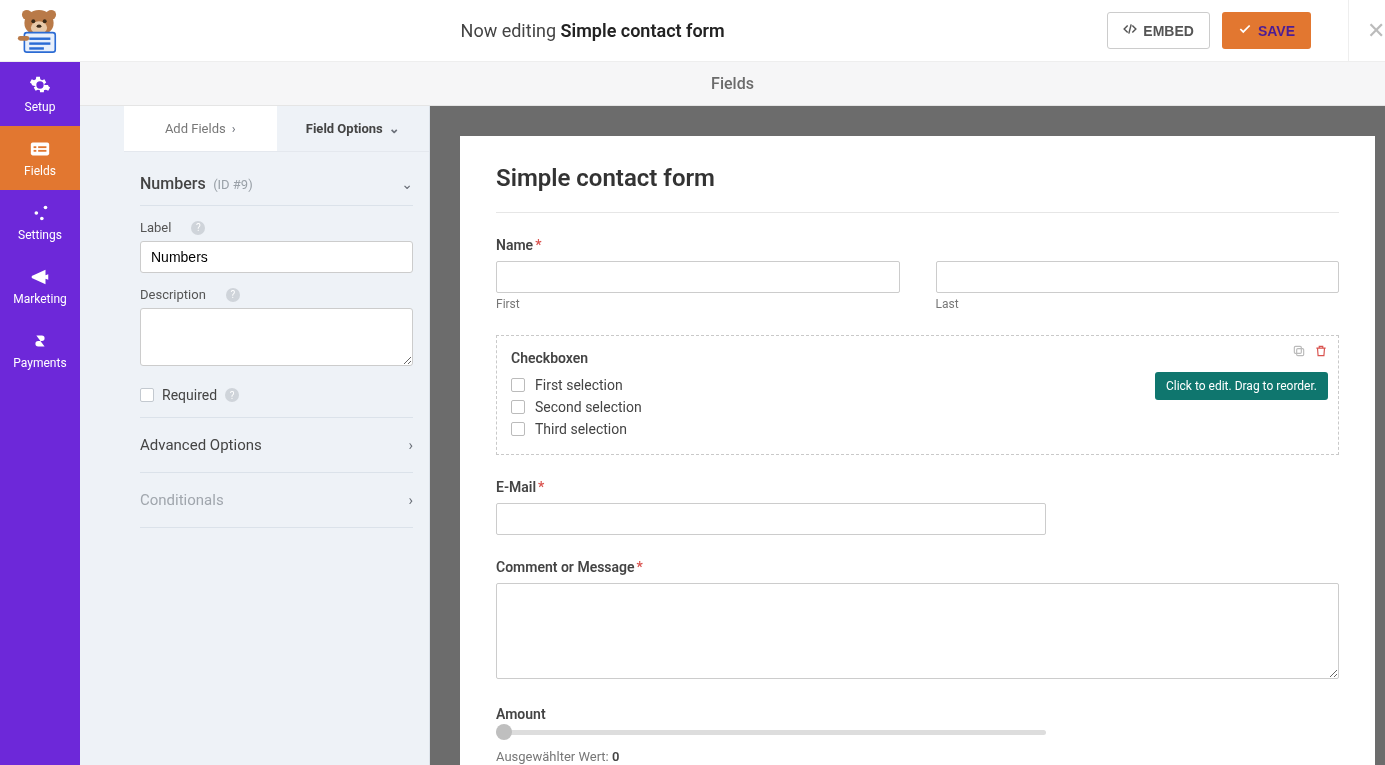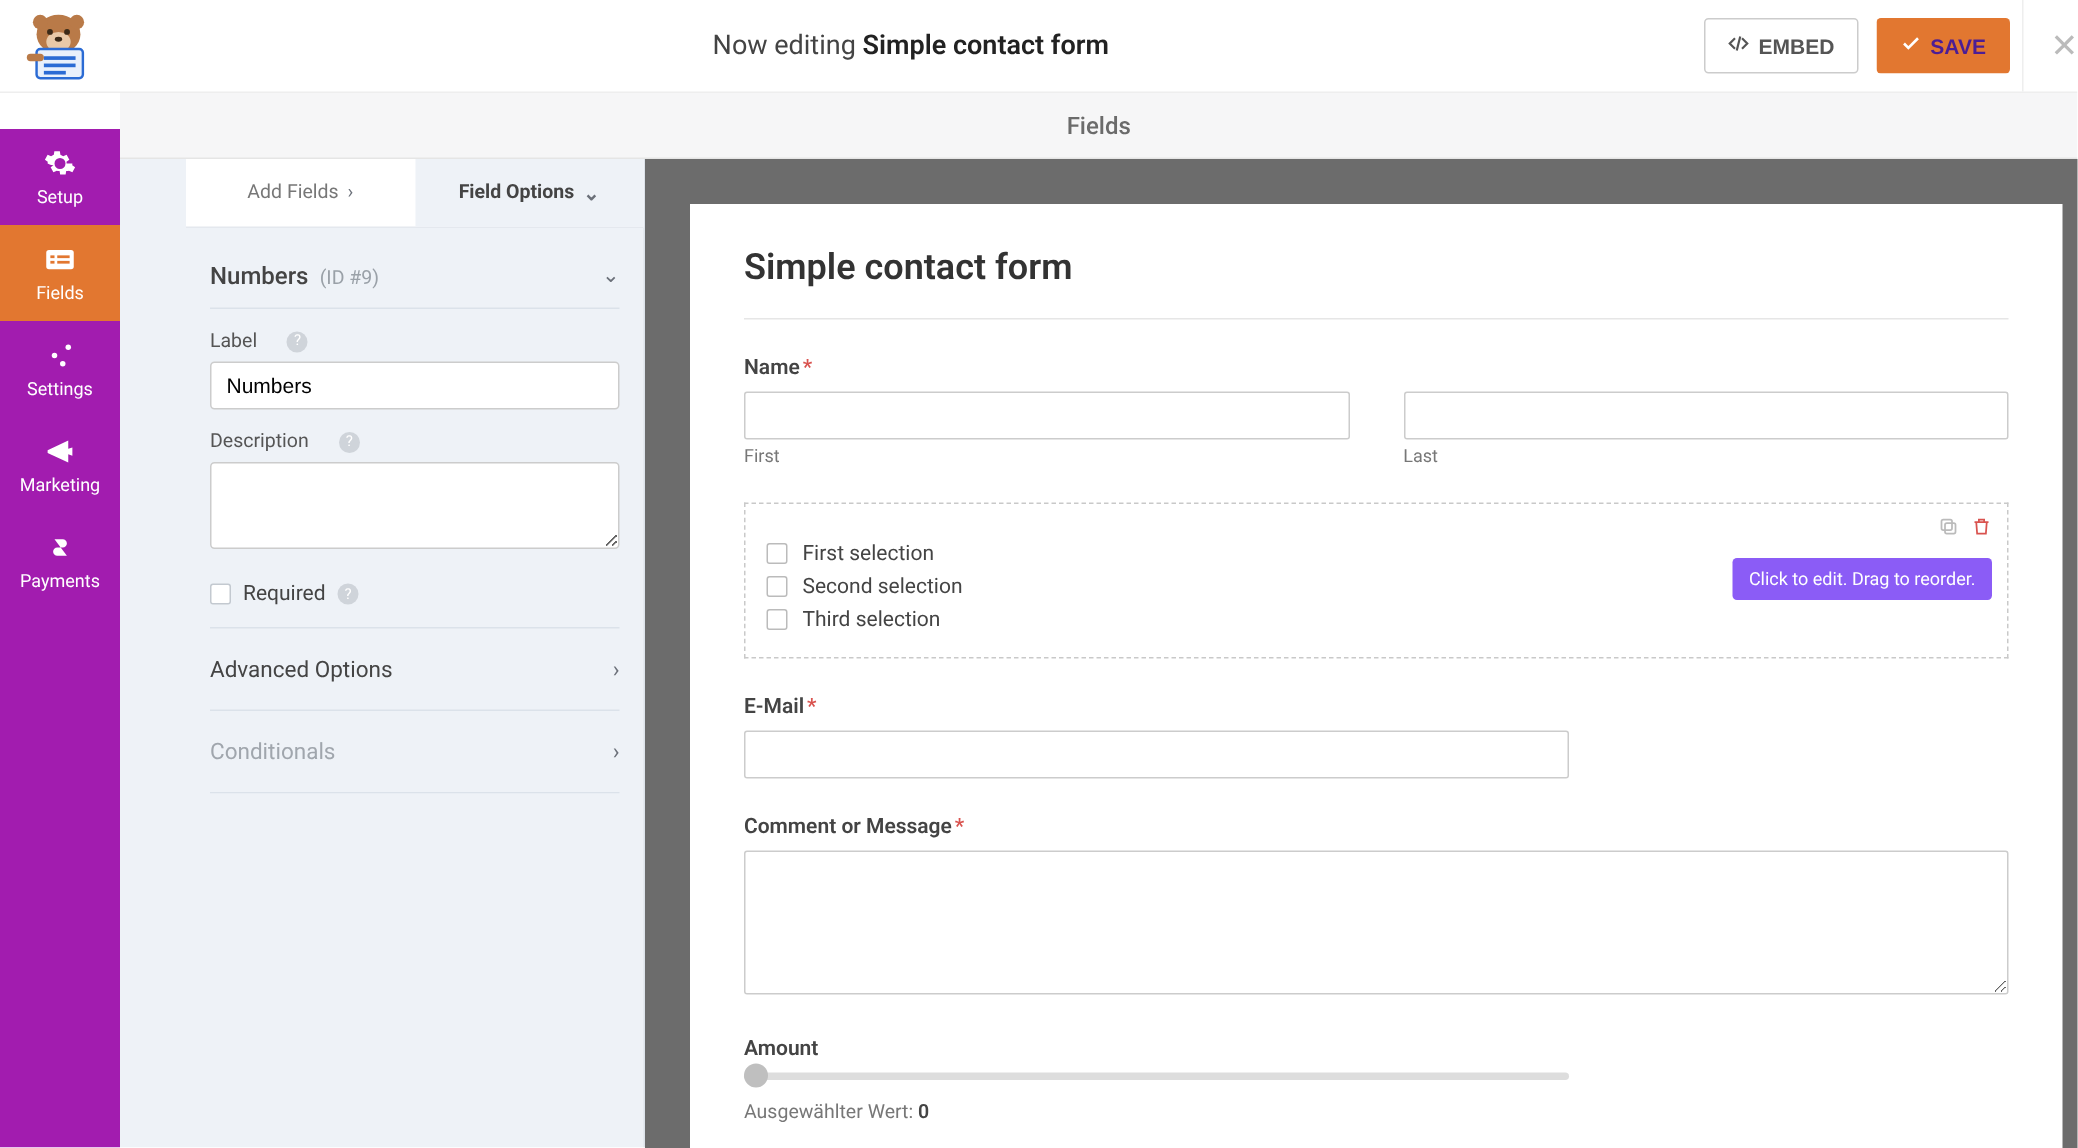--- a/index.html
+++ b/index.html
@@ -1,29 +1,29 @@
 <!DOCTYPE html>
 <html><head>
 <meta charset="utf-8">
 <style>
 * { box-sizing: border-box; margin: 0; padding: 0; }
 body { font-family: -apple-system, BlinkMacSystemFont, "Segoe UI", Roboto, Helvetica, Arial, sans-serif; font-size: 14px; color: #444; background: #fff; overflow: hidden;}
 .app { display: flex; flex-direction: column; height: 765px; width: 1385px; }
-.topbar { height: 62px; display: flex; align-items: center; background: #fff; border-bottom: 1px solid #eee; position: relative;}
+.topbar { height: 62px; display: flex; align-items: center; background: #fff; border-bottom: 1px solid #eee; position: relative; gap: 29px;}
 .logo { width: 78px; display:flex; align-items:center; justify-content:center;}
 .logo svg { width: 52px; height: 46px;}
 .title { flex:1; text-align:center; font-size: 18px; color:#444;}
 .title-strong { font-weight: 600; color:#222;}
 .top-actions { display:flex; align-items:center; gap:12px; padding-right: 8px;}
 .btn { display:inline-flex; align-items:center; gap:6px; border-radius:3px; padding:9px 15px; font-size:14px; font-weight:600; cursor:pointer; border:1px solid transparent;}
 .btn-embed { background:#fff; border:1px solid #ccc; color:#555;align-items:flex-end;}
 .btn-save { background:#e27730; color:#4c1d95;}
 .close-x { width:30px; text-align:center; color:#bbb; font-size:22px; padding:0 18px; cursor:pointer; border-left:1px solid #eee; align-self:stretch; display:flex; align-items:center;}
 .main { flex:1; display:flex; min-height:0;}
-.leftnav { width: 80px; background:#a21caf; color:#fff;margin-top:24px;}
+.leftnav { width: 80px; background:#6d28d9; color:#fff;}
 .nav-item { display:flex; flex-direction:column; align-items:center; justify-content:center; height:64px; cursor:pointer; color:#fff; font-size:12px;}
 .nav-item.active { background:#e27730;}
 .nav-item svg { width:22px; height:22px; fill:#fff; margin-bottom:4px;}
 .center { flex:1; display:flex; flex-direction:column; min-width:0;}
 .subheader { height:44px; background:#f6f6f7; border-bottom:1px solid #e5e5e5; display:flex; align-items:center; justify-content:center; font-size:16px; color:#6b6b6b; font-weight:500;}
 .workspace { flex:1; display:flex; min-height:0;}
 .panel { width:350px; background:#eef2f7; border-right:1px solid #dde3ea; display:flex; flex-direction:column;padding-left:44px;}
 .panel-tabs { display:flex; background:#fff; height:46px; border-bottom:1px solid #e4e8ee;}
 .ptab { flex:1; display:flex; align-items:center; justify-content:center; gap:6px; font-size:13px; color:#777; cursor:pointer;}
 .ptab.active { background:#eef2f7; color:#444;font-weight:bold;}
@@ -51,21 +51,21 @@
 .name-col { flex:1;}
 .fi { width:100%; border:1px solid #ccc; border-radius:2px; height:32px; background:#fff;}
 .sublabel { font-size:12px; color:#777; margin-top:4px;}
 .checkbox-block { border:1px dashed #c9c9c9; padding: 14px 14px 14px 14px; position:relative;}
 .cb-list { margin-top:8px;}
 .cb-item { display:flex; align-items:center; gap:10px; padding:3px 0; font-size:14px; color:#444;}
 .cb-box { width:14px; height:14px; border:1px solid #bbb; border-radius:2px; background:#fff;}
 .cb-actions { position:absolute; top:8px; right:10px; display:flex; gap:8px;}
 .cb-actions .ic { color:#bbb; cursor:pointer;}
 .cb-actions .ic.del { color:#d9534f;}
-.tooltip { position:absolute; top:36px; right:10px; background:#8b5cf6; color:#fff; font-size:12px; padding:7px 11px; border-radius:3px; white-space:nowrap;}
+.tooltip { position:absolute; top:36px; right:10px; background:#0f766e; color:#fff; font-size:12px; padding:7px 11px; border-radius:3px; white-space:nowrap;}
 .fi-email { width:550px; max-width:100%;}
 .ftextarea { width:100%; border:1px solid #ccc; border-radius:2px; height:96px; resize:both; background:#fff;}
 .slider-wrap { position:relative; width:550px; max-width:100%;}
 .slider-track { height:5px; background:#ddd; border-radius:3px;}
 .slider-thumb { width:16px; height:16px; border-radius:50%; background:#bfbfbf; position:absolute; top:-6px; left:0;}
 .slider-val { font-size:13px; color:#777; margin-top:14px;}
 .slider-val b { color:#444; font-weight:600;}
 </style>
 </head>
 <body>
@@ -237,20 +237,21 @@
                       <rect x="4" y="4" width="12" height="12" rx="2"></rect>
                     </svg>
                 </span>
                 <span class="ic del">
                   <svg width="14" height="14" viewBox="0 0 24 24" fill="none" stroke="#d9534f" stroke-width="2">
                       <path d="M4 7h16M9 7V4h6v3M6 7l1 13h10l1-13"></path>
                     </svg>
                 </span>
               </div>
               <div class="tooltip">Click to edit. Drag to reorder.</div>
+              <div class="flabel">Checkboxen</div>
               <div class="cb-list">
                 <div class="cb-item">
                     <span class="cb-box"></span>
                     <span>First selection</span>
                   </div>
                 <div class="cb-item">
                     <span class="cb-box"></span>
                     <span>Second selection</span>
                   </div>
                 <div class="cb-item">

